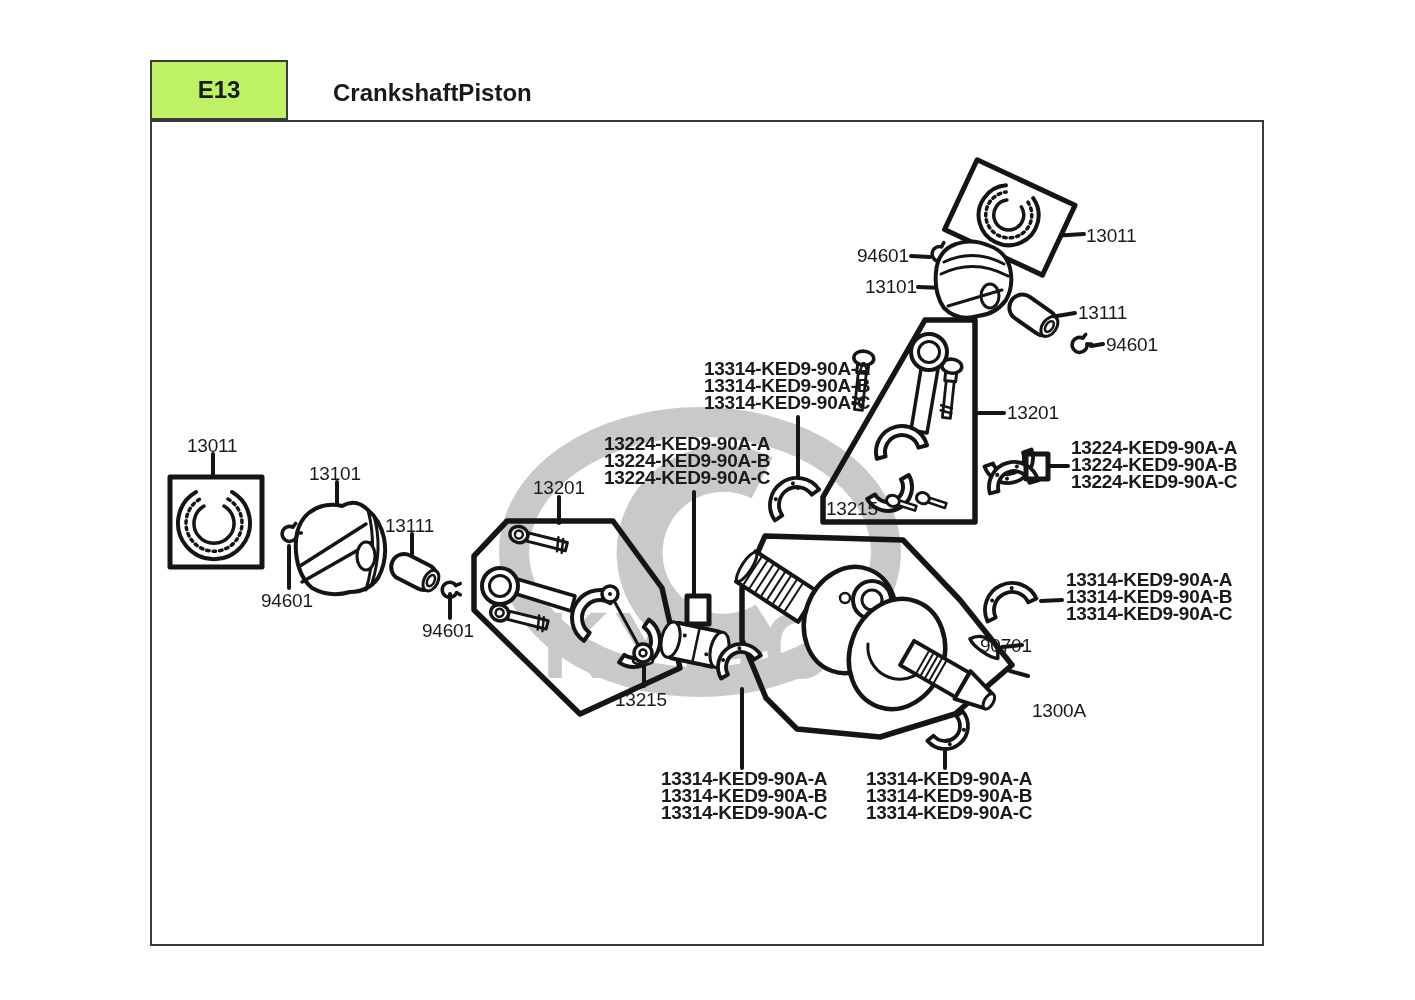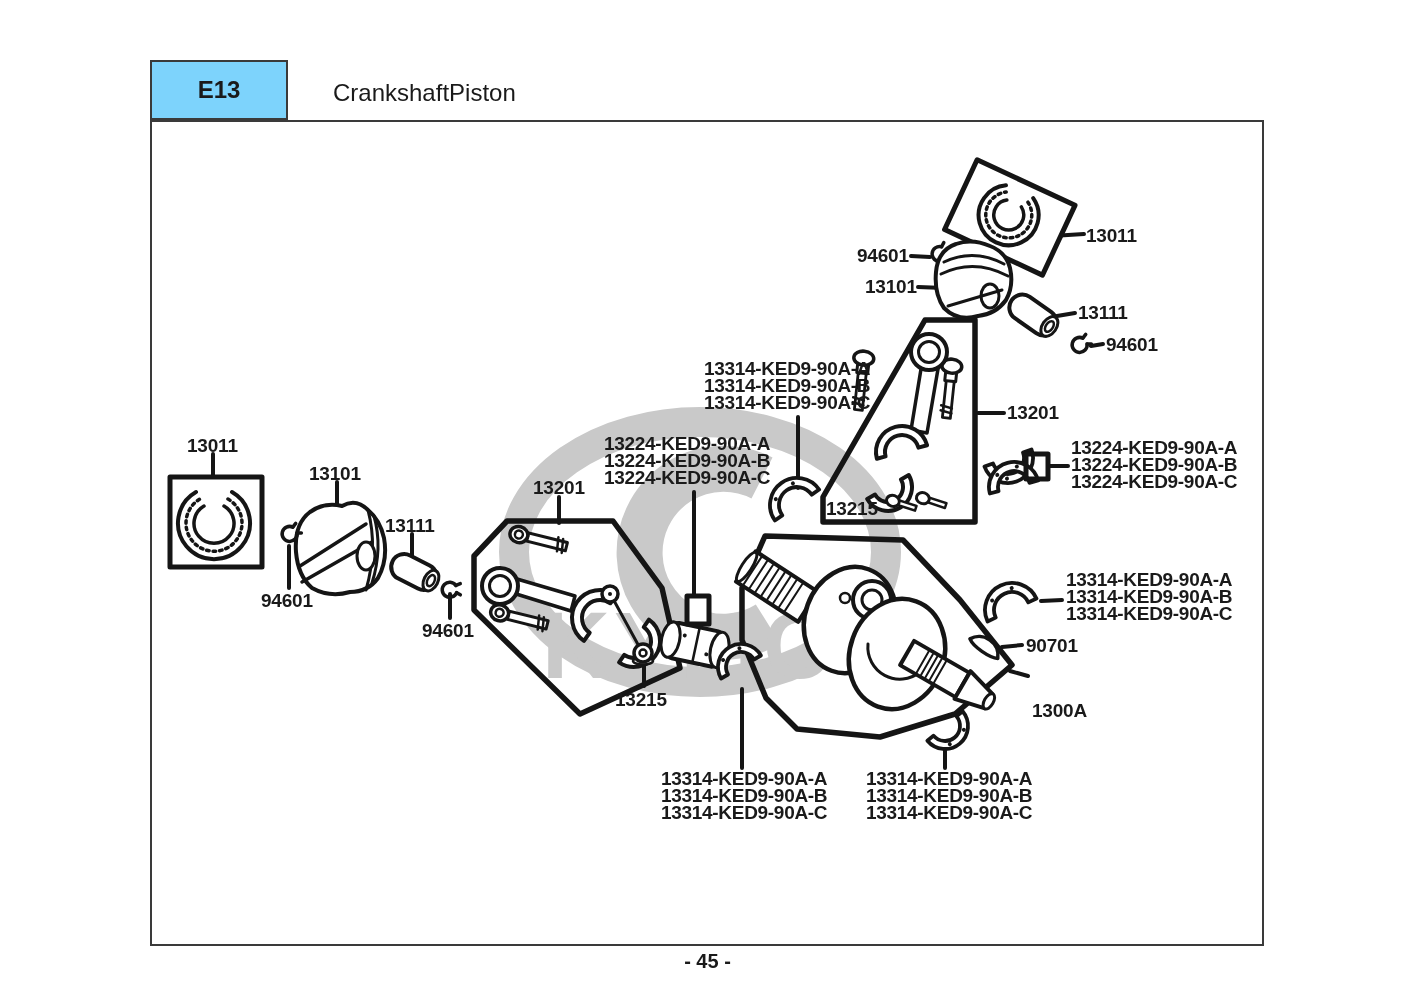--- a/index.html
+++ b/index.html
@@ -1,28 +1,28 @@
 <!DOCTYPE html>
 <html><head>
 <meta charset="utf-8">
 <style>
   html,body{margin:0;padding:0;background:#fff;}
   .page{position:relative;width:1415px;height:1000px;background:#fff;overflow:hidden;
         font-family:"Liberation Sans",sans-serif;color:#1a1a1a;}
   .e13-box{position:absolute;left:150px;top:60px;width:138px;height:60px;border:2px solid #3a3a3a;
            box-sizing:border-box;display:flex;align-items:center;justify-content:center;
-           font-size:24px;font-weight:bold;background:#7dd3fc;z-index:4;}
-  .page-title{position:absolute;left:333px;top:79px;font-size:24px;font-weight:normal;z-index:4;white-space:nowrap;}
+           font-size:24px;font-weight:bold;background:#bef264;z-index:4;}
+  .page-title{position:absolute;left:333px;top:79px;font-size:24px;font-weight:bold;z-index:4;white-space:nowrap;}
   .frame{position:absolute;left:150px;top:120px;width:1114px;height:826px;border:2px solid #3a3a3a;
          box-sizing:border-box;background:transparent;z-index:0;}
   .wm-svg{position:absolute;left:0;top:0;z-index:1;}
   .wm-text{position:absolute;left:542px;top:592px;font-size:94px;font-weight:bold;letter-spacing:4px;
            color:#c9c9c9;z-index:1;white-space:nowrap;}
   .parts-svg{position:absolute;left:0;top:0;z-index:2;}
-  .lbl{position:absolute;font-size:19px;font-weight:bold;white-space:nowrap;z-index:3;letter-spacing:-0.2px;}
+  .lbl{position:absolute;font-size:19px;font-weight:normal;white-space:nowrap;z-index:3;letter-spacing:-0.2px;}
   .lblgrp{position:absolute;font-size:19px;font-weight:bold;line-height:17px;white-space:nowrap;
           z-index:3;letter-spacing:-0.3px;}
   .footer{position:absolute;left:0;top:950px;width:100%;text-align:center;font-size:20px;
           font-weight:bold;z-index:4;}
 </style>
 </head>
 <body>
 
 <div class="page">
 
@@ -317,21 +317,21 @@
   <div class="lbl" style="left:533px;top:477px">13201</div>
   <div class="lbl" style="left:615px;top:689px">13215</div>
 
   <div class="lbl" style="left:857px;top:245px">94601</div>
   <div class="lbl" style="left:865px;top:276px">13101</div>
   <div class="lbl" style="left:1086px;top:225px">13011</div>
   <div class="lbl" style="left:1078px;top:302px">13111</div>
   <div class="lbl" style="left:1106px;top:334px">94601</div>
   <div class="lbl" style="left:1007px;top:402px">13201</div>
   <div class="lbl" style="left:826px;top:498px">13215</div>
-  <div class="lbl" style="left:1026px;top:635px">90701</div>
+  <div class="lbl" style="left:980px;top:635px">90701</div>
   <div class="lbl" style="left:1032px;top:700px">1300A</div>
 
   <div class="lblgrp" style="left:704px;top:360px">
     <div>13314-KED9-90A-A</div>
     <div>13314-KED9-90A-B</div>
     <div>13314-KED9-90A-C</div>
   </div>
   <div class="lblgrp" style="left:604px;top:435px">
     <div>13224-KED9-90A-A</div>
     <div>13224-KED9-90A-B</div>
@@ -351,14 +351,13 @@
     <div>13314-KED9-90A-A</div>
     <div>13314-KED9-90A-B</div>
     <div>13314-KED9-90A-C</div>
   </div>
   <div class="lblgrp" style="left:866px;top:770px">
     <div>13314-KED9-90A-A</div>
     <div>13314-KED9-90A-B</div>
     <div>13314-KED9-90A-C</div>
   </div>
 
-  <div class="footer">- 45 -</div>
 </div>
 
 </body></html>

